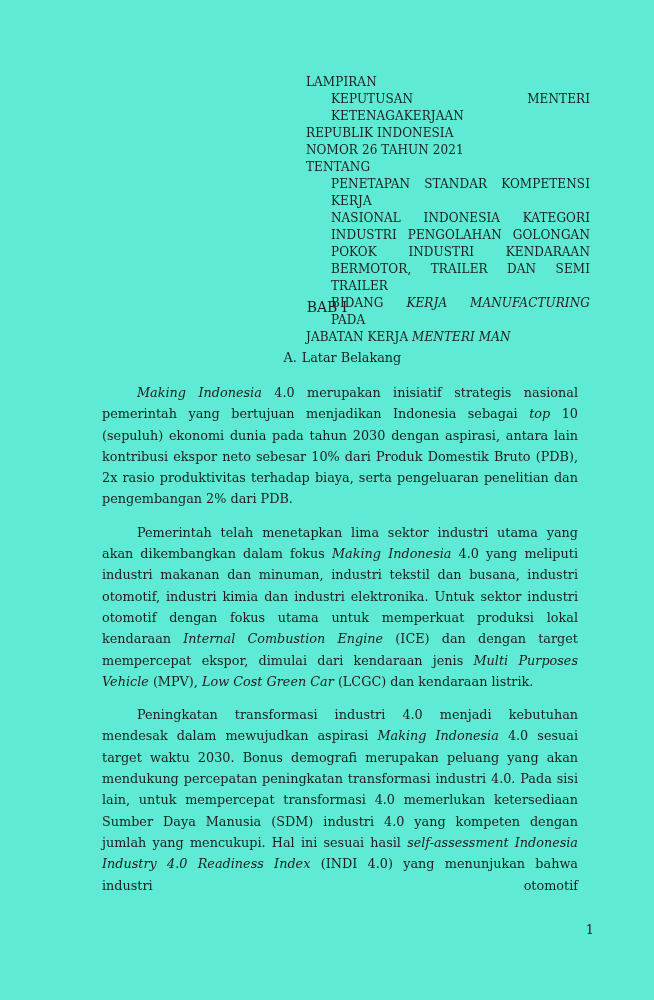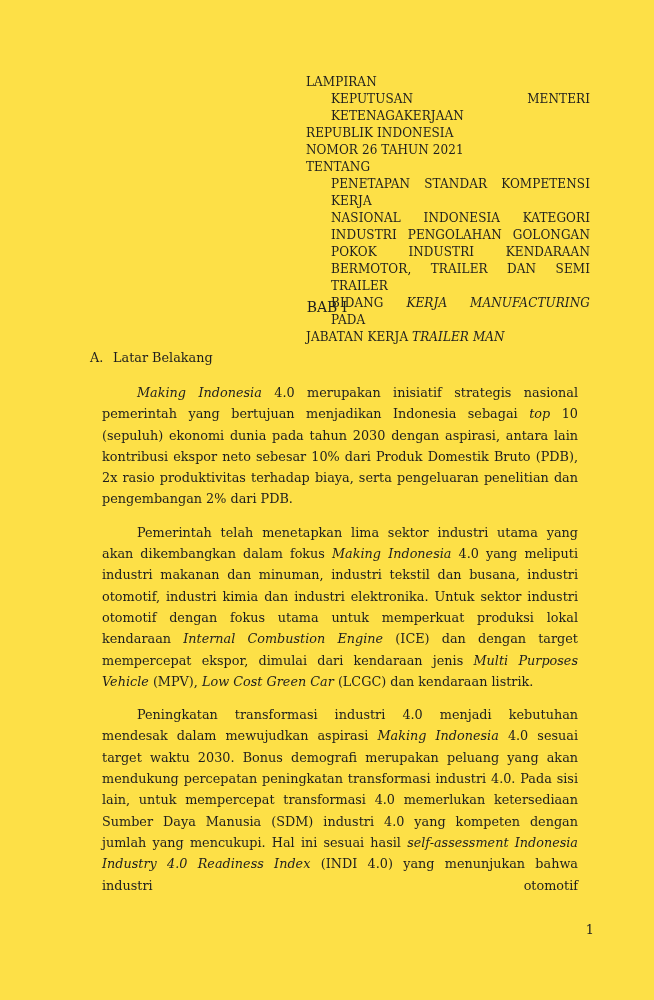--- a/index.html
+++ b/index.html
@@ -49,20 +49,21 @@
   }
 
   
   .section-heading {
     position: absolute;
     left: 90px;
     top: 349px;
     width: 500px;
     font-size: 12.8px;
     line-height: 18px;
+    text-align: center;
   }
   .section-label {
     display: inline-block;
     width: 23px;
   }
 
   
   .body-text {
     position: absolute;
     left: 90px;
@@ -83,35 +84,35 @@
     position: absolute;
     right: 60px;
     top: 921px;
     font-size: 12.8px;
     line-height: 17px;
   }
 </style>
 </head>
 <body>
 
-<div class="page" style="background: #fde047; color: rgb(30, 30, 30);">
+<div class="page" style="background: #5eead4; color: rgb(30, 30, 30);">
 
   <div class="header-block">
     <div class="hline"><span>LAMPIRAN</span></div>
     <div class="hline justify"><span>KEPUTUSAN MENTERI KETENAGAKERJAAN</span></div>
     <div class="hline"><span>REPUBLIK INDONESIA</span></div>
     <div class="hline"><span>NOMOR 26 TAHUN 2021</span></div>
     <div class="hline"><span>TENTANG</span></div>
     <div class="hline justify"><span>PENETAPAN STANDAR KOMPETENSI KERJA</span></div>
     <div class="hline justify"><span>NASIONAL INDONESIA KATEGORI</span></div>
     <div class="hline justify"><span>INDUSTRI PENGOLAHAN GOLONGAN</span></div>
     <div class="hline justify"><span>POKOK INDUSTRI KENDARAAN</span></div>
     <div class="hline justify"><span>BERMOTOR, TRAILER DAN SEMI TRAILER</span></div>
     <div class="hline justify"><span>BIDANG </span><span class="it">KERJA MANUFACTURING</span><span> PADA</span></div>
-    <div class="hline"><span>JABATAN KERJA </span><span class="it">TRAILER MAN</span></div>
+    <div class="hline"><span>JABATAN KERJA </span><span class="it">MENTERI MAN</span></div>
   </div>
 
   <div class="chapter">
     <div>BAB I</div>
   </div>
 
   <div class="section-heading">
     <span class="section-label">A.</span><span>Latar Belakang</span>
   </div>
 

